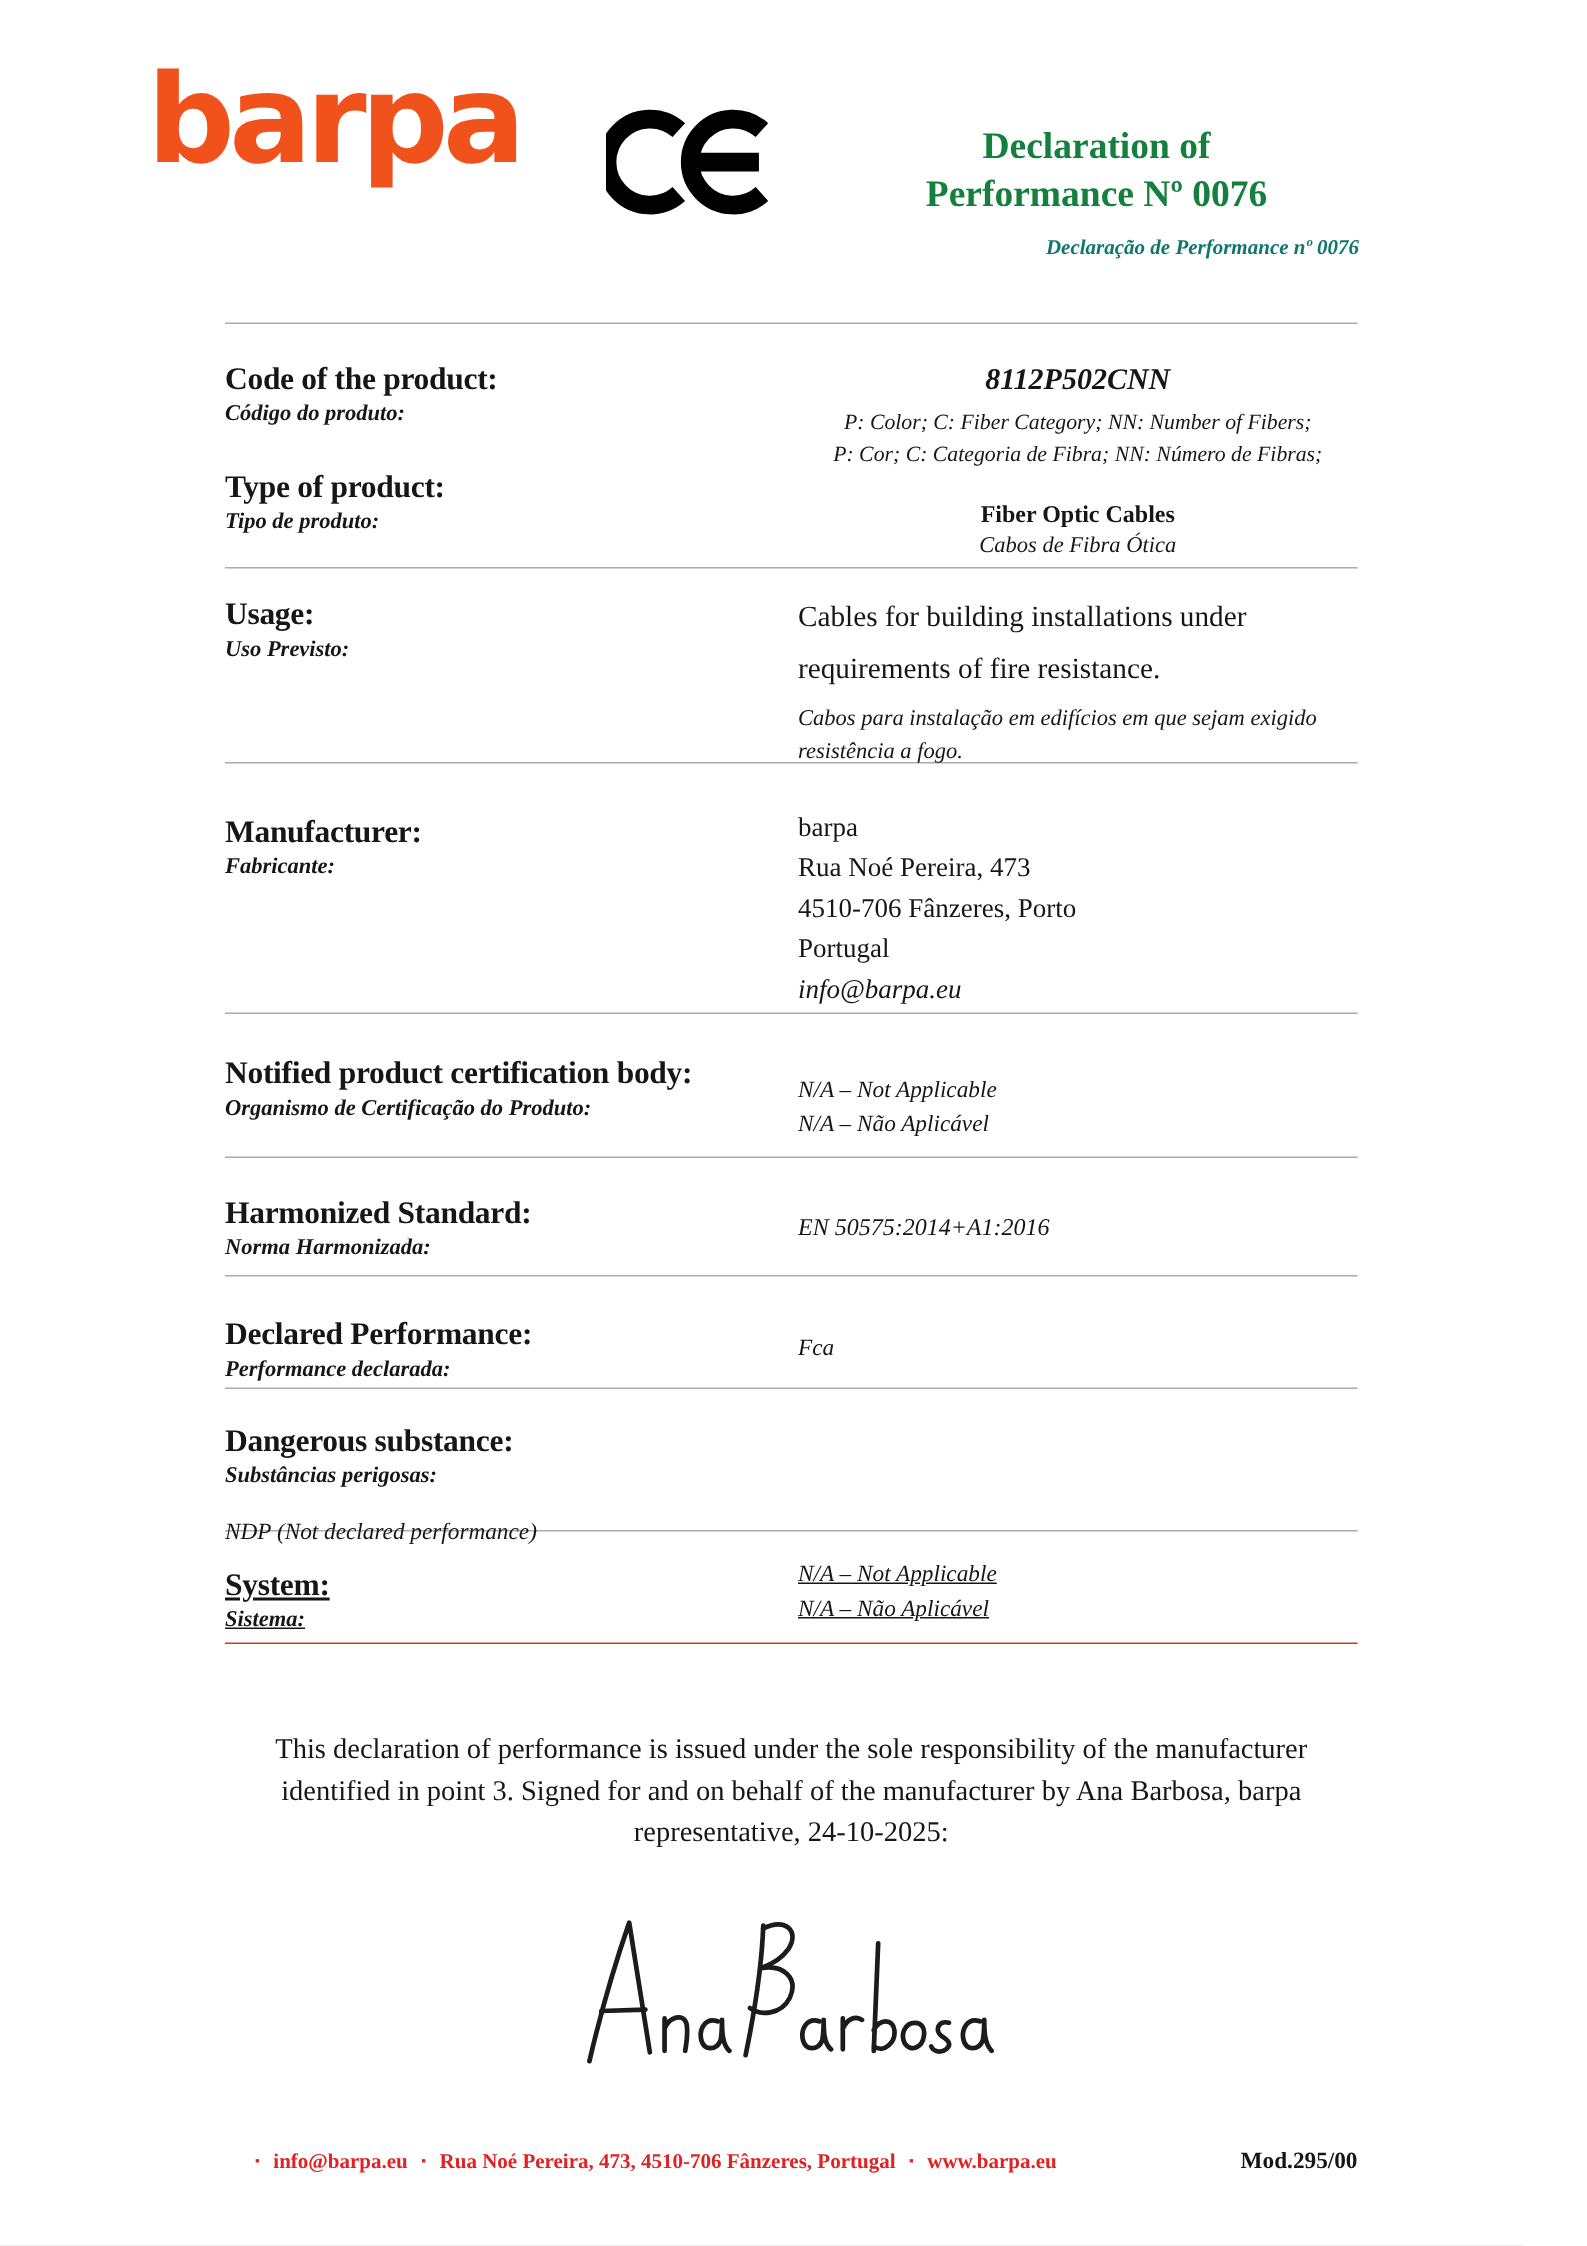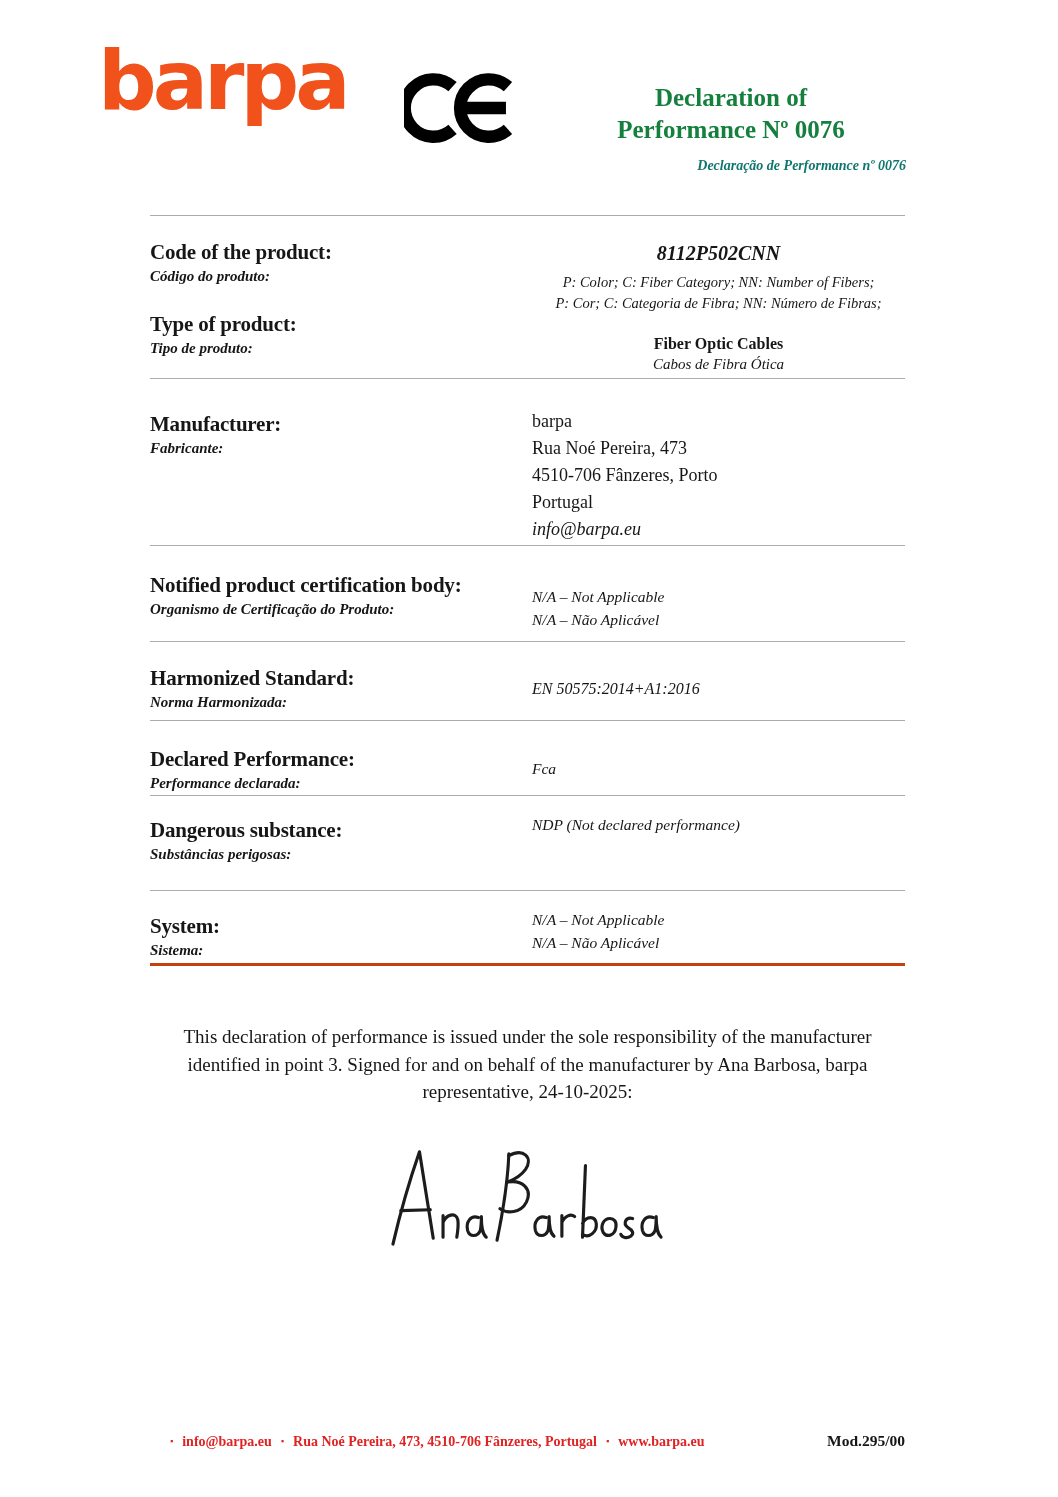--- a/index.html
+++ b/index.html
@@ -60,21 +60,21 @@
   .doc {
     position: absolute;
     left: 150px;
     top: 215px;
     width: 755px;
   }
   .row {
     display: flex;
     border-top: 1px solid #acacac;
   }
-  .row.last { border-bottom: 3px solid #c2410c; }
+  .row.last { border-bottom: 1px solid #c2410c; text-decoration: underline; }
   .col-l { width: 382px; flex: none; }
   .col-r { flex: 1; }
 
   .lbl { font-size: 21px; font-weight: bold; letter-spacing: -0.2px; }
   .lbl-pt { font-size: 15px; font-weight: bold; font-style: italic; margin-top: 3px; }
 
   .r1 { height: 163px; }
   .r1 .col-l { padding-top: 24px; }
   .r1 .col-r { padding-top: 26px; text-align: center; }
   .r1 .g2 { margin-top: 27px; }
@@ -104,21 +104,21 @@
   .r5 { height: 79px; }
   .r5 .col-l { padding-top: 24px; }
   .r5 .col-r { padding-top: 38px; }
   .std { font-size: 16px; font-style: italic; }
 
   .r6 { height: 75px; }
   .r6 .col-l { padding-top: 26px; }
   .r6 .col-r { padding-top: 39px; }
   .fca { font-size: 15.5px; font-style: italic; }
 
-  .r7 { height: 95px; }
+  .r7 { height: 95px; flex-direction: column; }
   .r7 .col-l { padding-top: 22px; }
   .r7 .col-r { padding-top: 17px; }
   .ndp { font-size: 15.5px; font-style: italic; line-height: 24px; }
 
   .r8 { height: 76px; }
   .r8 .col-l { padding-top: 23px; }
   .r8 .col-r { padding-top: 17px; }
 
   
   .statement {
@@ -199,20 +199,30 @@
       </div>
       <div class="col-r">
         <div class="val-code">8112P502CNN</div>
         <div class="val-note first">P: Color; C: Fiber Category; NN: Number of Fibers;</div>
         <div class="val-note">P: Cor; C: Categoria de Fibra; NN: Número de Fibras;</div>
         <div class="val2-main">Fiber Optic Cables</div>
         <div class="val2-sub">Cabos de Fibra Ótica</div>
       </div>
     </div>
 
+    <div class="row r2">
+      <div class="col-l">
+        <div class="lbl">Usage:</div>
+        <div class="lbl-pt">Uso Previsto:</div>
+      </div>
+      <div class="col-r">
+        <div class="usage-en">Cables for building installations under requirements of fire resistance.</div>
+        <div class="usage-pt">Cabos para instalação em edifícios em que sejam exigido resistência a fogo.</div>
+      </div>
+    </div>
 
     <div class="row r3">
       <div class="col-l">
         <div class="lbl">Manufacturer:</div>
         <div class="lbl-pt">Fabricante:</div>
       </div>
       <div class="col-r">
         <div class="addr-line">barpa</div>
         <div class="addr-line">Rua Noé Pereira, 473</div>
         <div class="addr-line">4510-706 Fânzeres, Porto</div>

